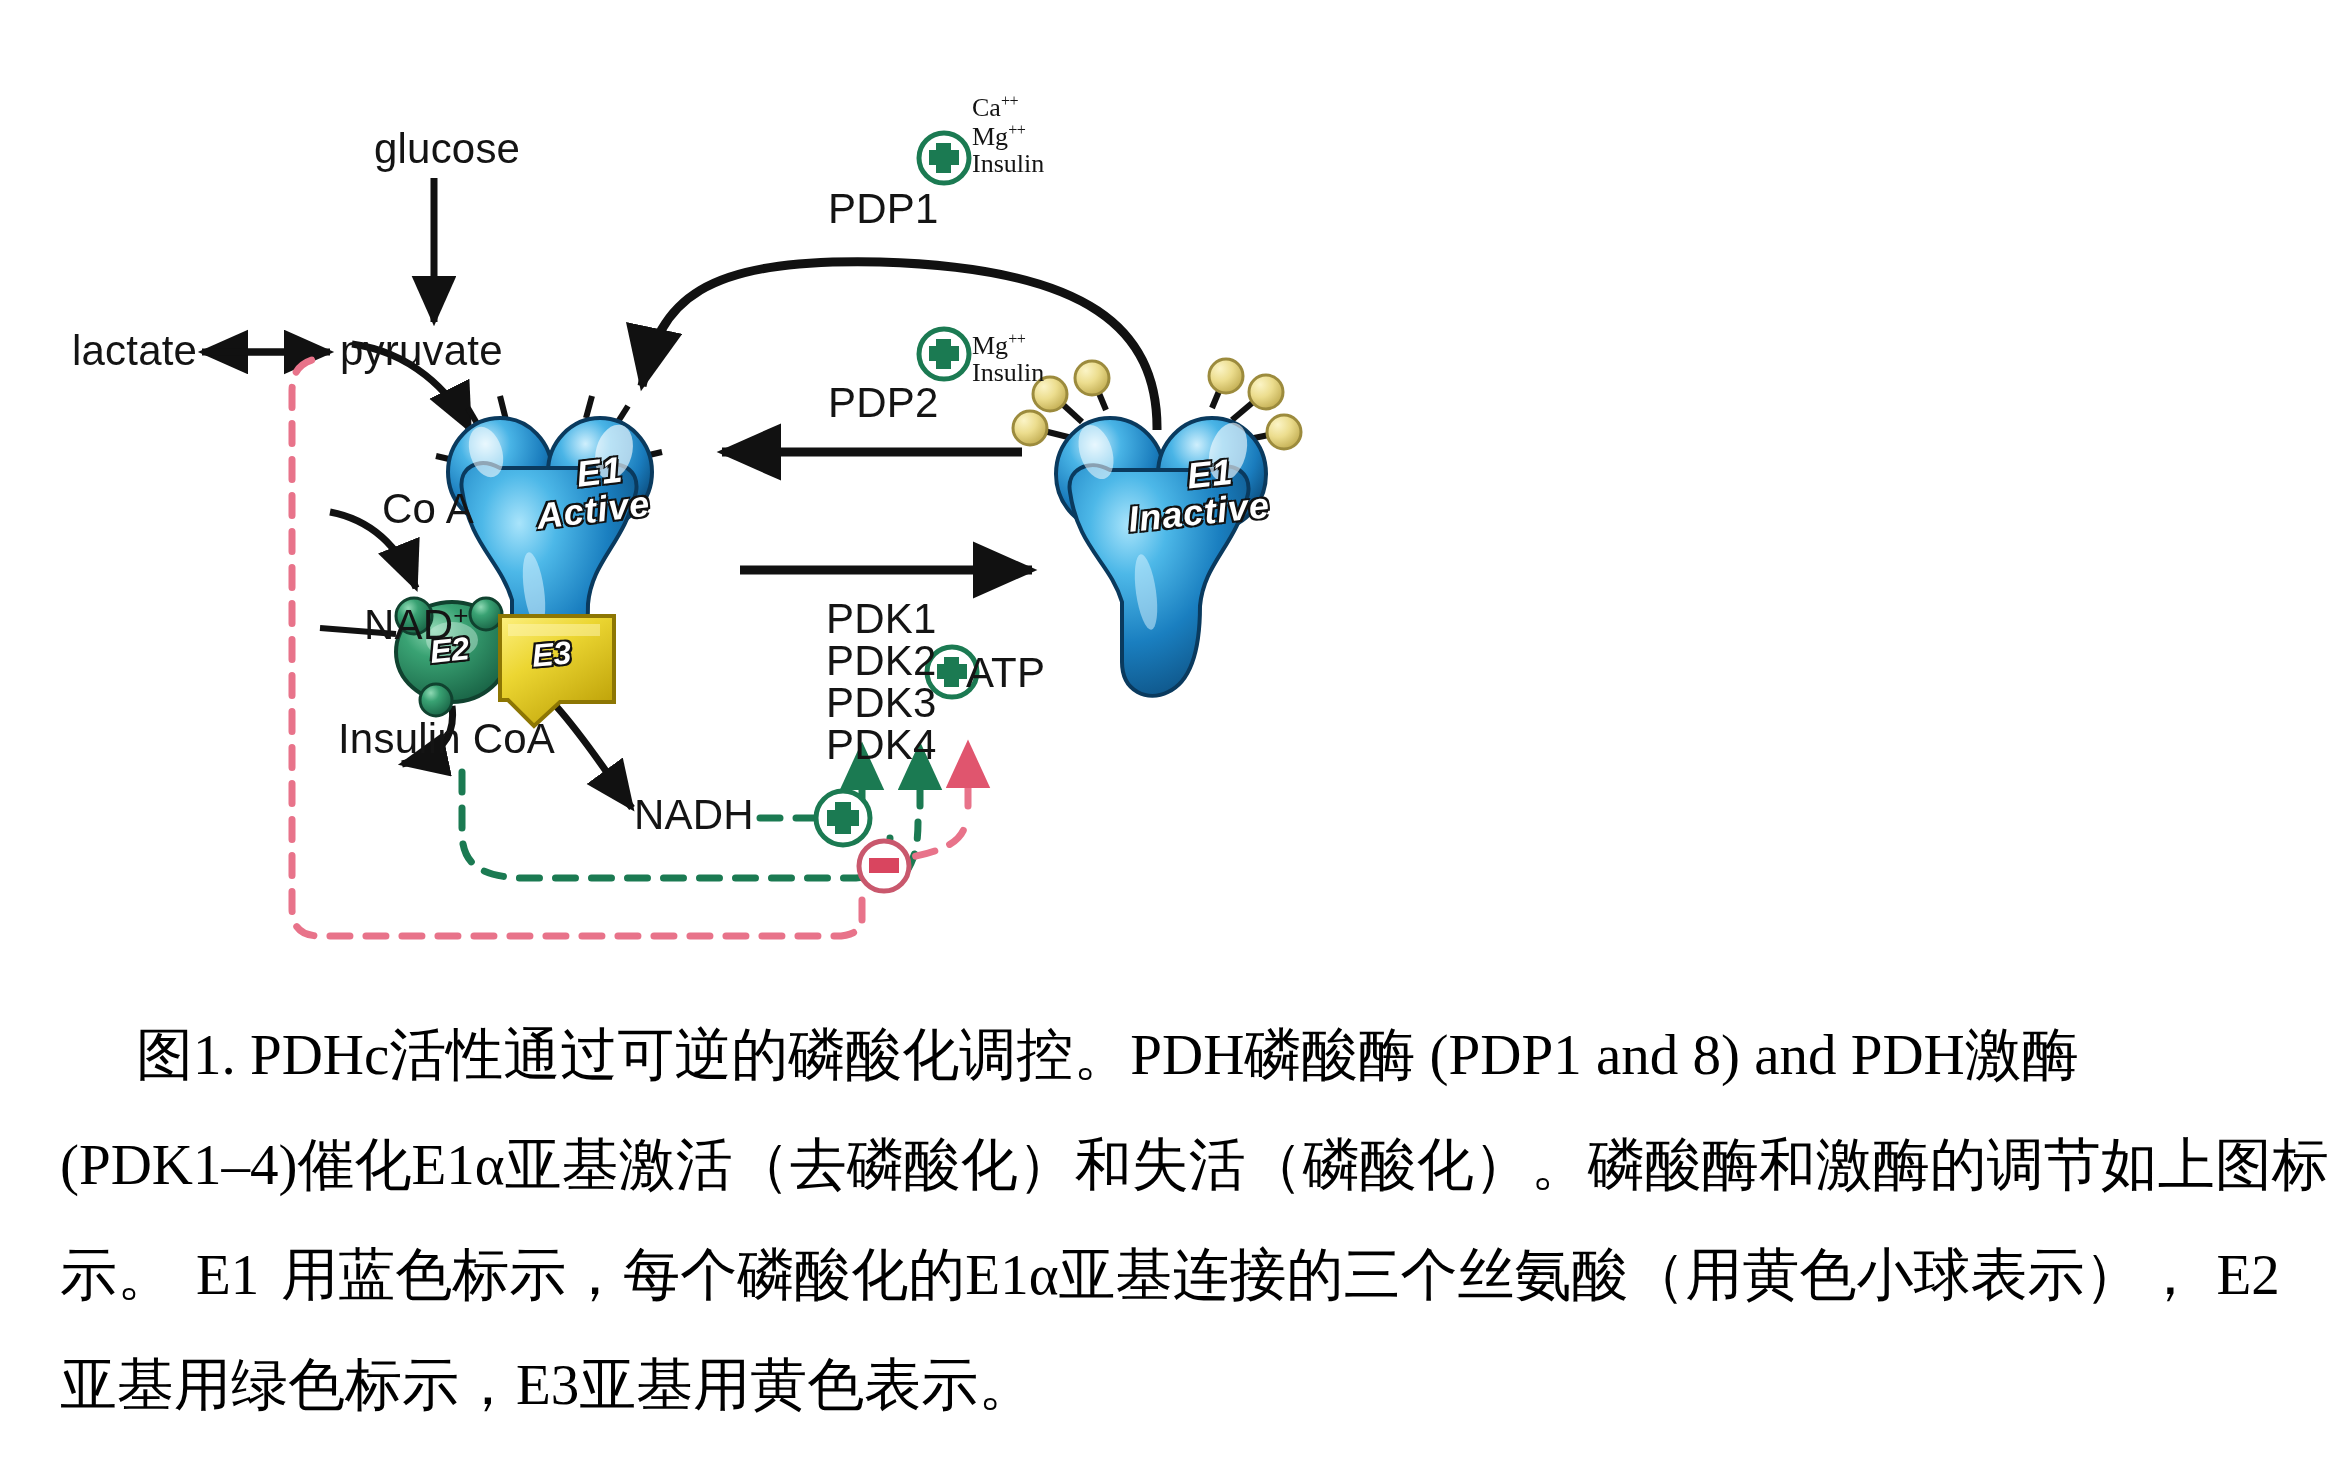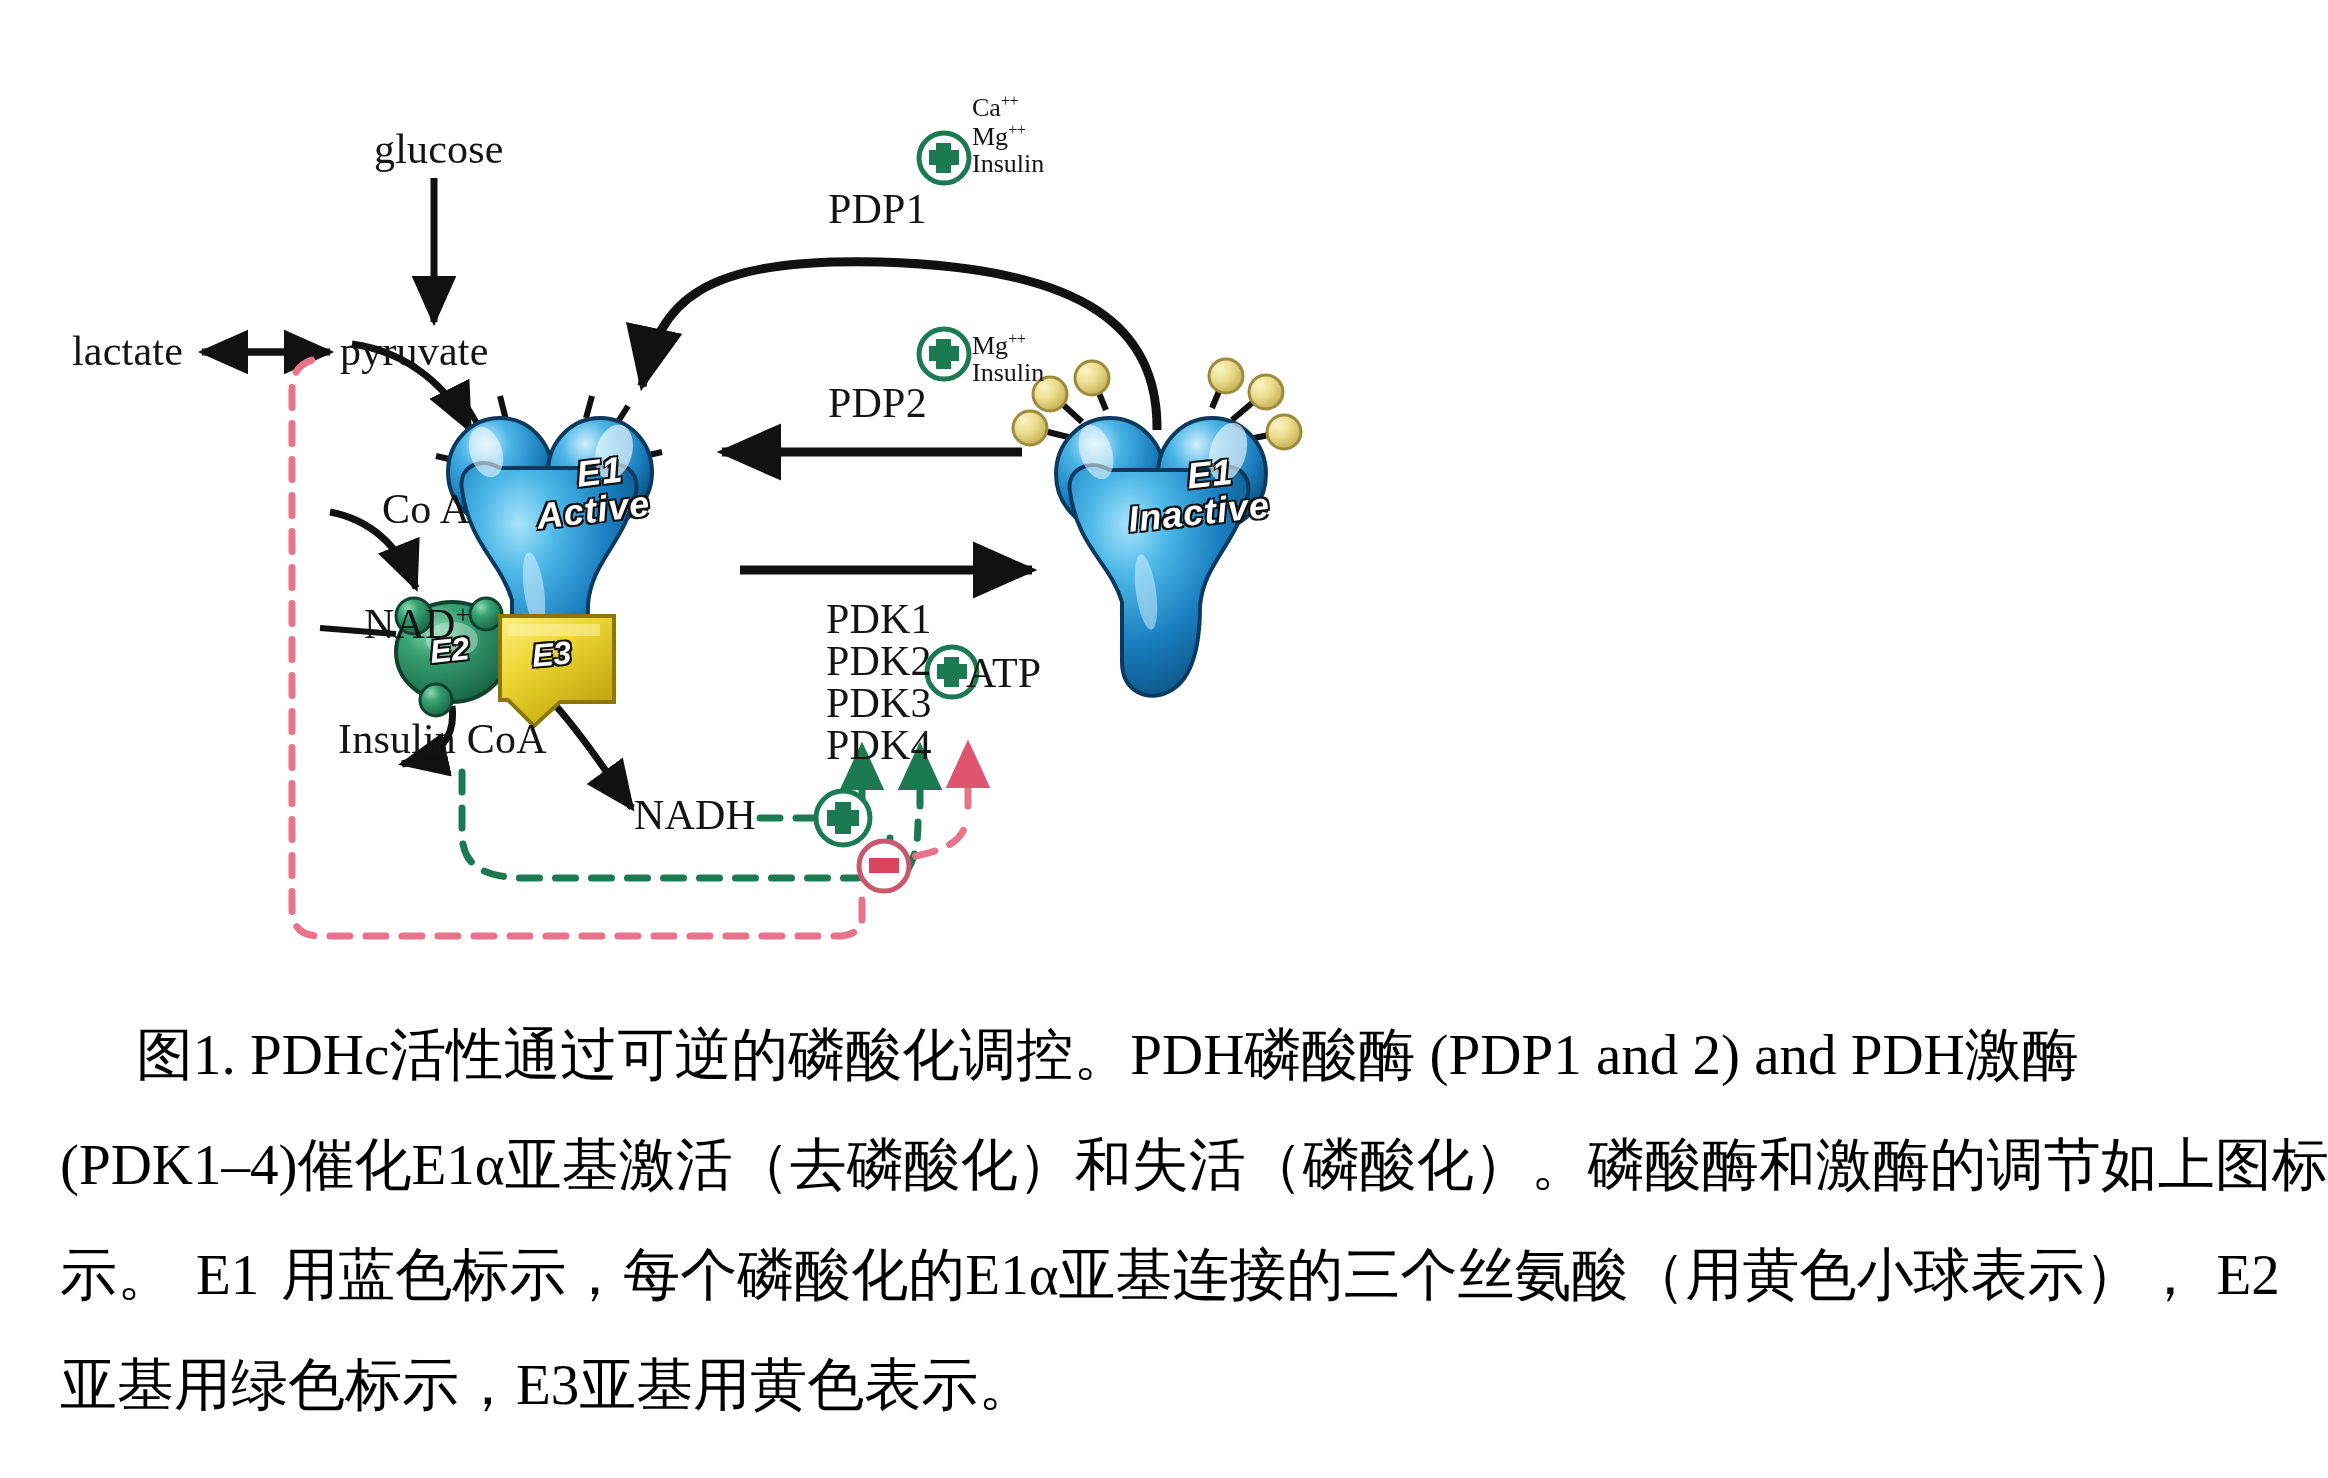--- a/index.html
+++ b/index.html
@@ -34,21 +34,21 @@
     position: absolute;
     left: 0;
     top: 0;
     width: 2328px;
     height: 980px;
   }
 
   
   .lbl {
     position: absolute;
-    font-family: Liberation Serif, serif;
+    font-family: Liberation Sans, sans-serif;
     color: #141414;
     white-space: nowrap;
     line-height: 1;
     letter-spacing: 0.2px;
   }
   .lbl-lg  { font-size: 42px; }
 
   .sup {
     font-size: 0.62em;
     vertical-align: super;
@@ -358,19 +358,19 @@
                 -2px 2px 0 #111, 2px 2px 0 #111;">E2</div>
 
     <div style="position:absolute; left:532px; top:636px; transform:rotate(-5deg);
                 font-family:'Liberation Sans', sans-serif; font-weight:bold; font-style:italic;
                 font-size:32px; color:#ffffff; text-shadow:-2px -2px 0 #111, 2px -2px 0 #111,
                 -2px 2px 0 #111, 2px 2px 0 #111;">E3</div>
 
   </div>
 
   <div id="caption">
-    <div class="cap-line indent">图1. PDHc活性通过可逆的磷酸化调控。PDH磷酸酶 (PDP1 and 2) and PDH激酶</div>
+    <div class="cap-line indent">图1. PDHc活性通过可逆的磷酸化调控。PDH磷酸酶 (PDP1 and 8) and PDH激酶</div>
     <div class="cap-line">(PDK1–4)催化E1α亚基激活（去磷酸化）和失活（磷酸化）。磷酸酶和激酶的调节如上图标</div>
     <div class="cap-line"><span>示。</span><span style="padding:0 22px;">E1</span><span>用蓝色标示，每个磷酸化的E1α亚基连接的三个丝氨酸（用黄色小球表示），</span><span style="padding-left:18px;">E2</span></div>
     <div class="cap-line">亚基用绿色标示，E3亚基用黄色表示。</div>
   </div>
 
 </div>
 
 </body></html>

